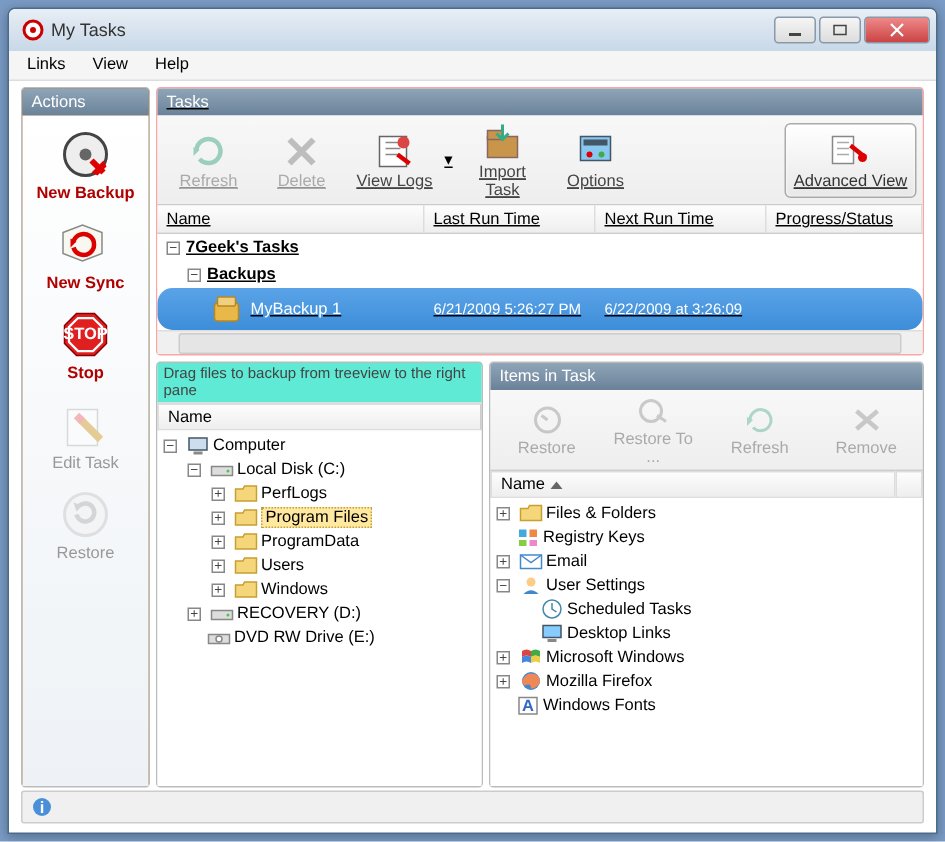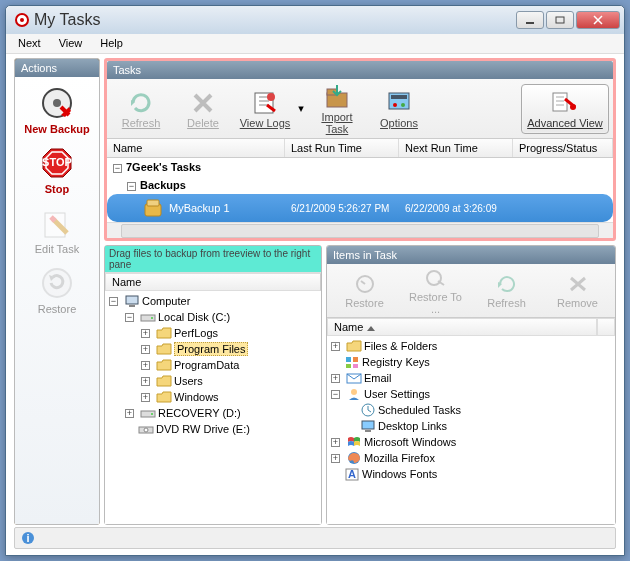--- a/index.html
+++ b/index.html
@@ -1,35 +1,35 @@
 <!DOCTYPE html>
 <html><head>
 <meta charset="utf-8">
 <style>
 * { margin: 0; padding: 0; box-sizing: border-box; font-family: Tahoma, sans-serif; font-size: 11px; }
 body { background: #7a9bc5; padding: 5px; width: 630px; height: 561px; overflow: hidden; }
 .window { background: #fff; border: 1px solid #4a6b8a; border-radius: 5px 5px 0 0; height: 100%; display: flex; flex-direction: column; box-shadow: 0 2px 8px rgba(0,0,0,0.3); }
 .titlebar { height: 28px; background: linear-gradient(#e8eef5, #c8d8e8); border-radius: 5px 5px 0 0; display: flex; align-items: center; padding: 0 4px; }
 .title-icon { width: 16px; height: 16px; margin: 0 4px; }
-.title-text { flex: 1; font-size: 16px; color: #333; }
+.title-text { flex: 1; font-size: 12px; color: #333; }
 .title-btns { display: flex; gap: 2px; }
 .title-btn { width: 28px; height: 18px; border: 1px solid #8899aa; border-radius: 3px; display: flex; align-items: center; justify-content: center; font-size: 10px; background: linear-gradient(#f5f5f5,#ddd); }
 .title-btn.close { width: 44px; background: linear-gradient(#e88,#c44); color: #fff; }
 .menubar { height: 20px; background: #f5f5f5; padding: 2px 4px; display: flex; gap: 2px; border-bottom: 1px solid #ddd; }
 .menu-item { padding: 1px 8px; }
 .content { flex: 1; display: flex; padding: 4px 8px 2px 8px; gap: 4px; min-height: 0; }
 .pane-header { background: linear-gradient(#8fa5b8,#6a8299); color: #fff; padding: 3px 6px; font-size: 11px; border-radius: 2px 2px 0 0; display:flex; justify-content:space-between; align-items:center;}
 .actions-pane { width: 86px; background: #a16207; border: 1px solid #bbb; border-radius: 3px; display: flex; flex-direction: column; }
 .actions-body { flex: 1; background: linear-gradient(#fff, #eef2f6); padding: 4px; display: flex; flex-direction: column; align-items: center; gap: 2px; }
 .action-btn { width: 72px; text-align: center; padding: 4px 2px; }
 .action-icon { width: 36px; height: 36px; margin: 0 auto 2px auto; }
 .action-label { color: #b00000; font-weight: bold; font-size: 11px; }
 .action-label.disabled { color: #999; font-weight: normal; }
 .right-area { flex: 1; display: flex; flex-direction: column; gap: 4px; min-width: 0; }
-.tasks-pane { border: 3px solid #fca5a5; border-radius: 3px; display: flex; flex-direction: column; background: #fff; }
+.tasks-pane { border: 1px solid #fca5a5; border-radius: 3px; display: flex; flex-direction: column; background: #fff; text-decoration: underline; }
 .toolbar { height: 60px; background: linear-gradient(#f8f8f8,#eee); display: flex; align-items: center; padding: 2px 4px; gap: 2px; border-bottom: 1px solid #ccc; }
 .toolbtn { width: 60px; text-align: center; padding: 4px 2px; color: #888; }
 .toolbtn.adv { width: 88px; border: 1px solid #aaa; border-radius: 4px; background: linear-gradient(#fff,#e8e8e8); box-shadow: inset 0 0 2px #fff; color:#444;}
 .toolbtn .ticon { width: 28px; height: 26px; margin: 0 auto 2px auto; opacity: 0.5; }
 .toolbtn.adv .ticon, .toolbtn.enabled .ticon { opacity: 1; }
 .toolbtn .tlabel { text-decoration: underline; }
 .toolbtn.disabled .tlabel { color:#aaa; }
 .task-grid-head { display: flex; background: linear-gradient(#fdfdfd,#eee); border-bottom: 1px solid #ccc; }
 .col { padding: 3px 6px; border-right: 1px solid #ddd; }
 .col.name { width: 178px; }
@@ -96,21 +96,21 @@
         </div>
       <div class="title-btn close">
           <svg width="12" height="10">
             <path d="M2 1 L10 9 M10 1 L2 9" stroke="#fff" stroke-width="1.5"></path>
           </svg>
         </div>
     </div>
   </div>
 
   <div class="menubar">
-    <span class="menu-item">Next</span>
+    <span class="menu-item">Links</span>
     <span class="menu-item">View</span>
     <span class="menu-item">Help</span>
   </div>
 
   <div class="content">
     <div class="actions-pane">
       <div class="pane-header">Actions</div>
       <div class="actions-body">
         <div class="action-btn">
           <div class="action-icon">
@@ -119,20 +119,30 @@
                 <circle cx="18" cy="18" r="4" fill="#666"></circle>
                 <path d="M22 22 L30 30" stroke="#d00" stroke-width="4"></path>
                 <path d="M26 32 L32 26 L30 22 L22 30 Z" fill="#d00"></path>
               </svg>
             </div>
           <div class="action-label">New Backup</div>
         </div>
         <div class="action-btn">
           <div class="action-icon">
               <svg width="36" height="36">
+                <path d="M3 10 L16 5 L29 10 L29 24 L16 29 L3 24 Z" fill="#f8f8f0" stroke="#888"></path>
+                <path d="M10 16 A7 7 0 1 1 10 20" fill="none" stroke="#d00" stroke-width="3"></path>
+                <path d="M8 14 L12 16 L8 20 Z" fill="#d00"></path>
+              </svg>
+            </div>
+          <div class="action-label">New Sync</div>
+        </div>
+        <div class="action-btn">
+          <div class="action-icon">
+              <svg width="36" height="36">
                 <polygon points="12,4 24,4 32,12 32,24 24,32 12,32 4,24 4,12" fill="#e02020" stroke="#800" stroke-width="1"></polygon>
                 <polygon points="13,7 23,7 29,13 29,23 23,29 13,29 7,23 7,13" fill="none" stroke="#fff" stroke-width="1.5"></polygon>
                 <text x="18" y="21" text-anchor="middle" fill="#fff" font-size="8" font-weight="bold" font-family="Arial">STOP</text>
               </svg>
             </div>
           <div class="action-label">Stop</div>
         </div>
         <div class="action-btn">
           <div class="action-icon" style="opacity:0.4">
               <svg width="36" height="36">

